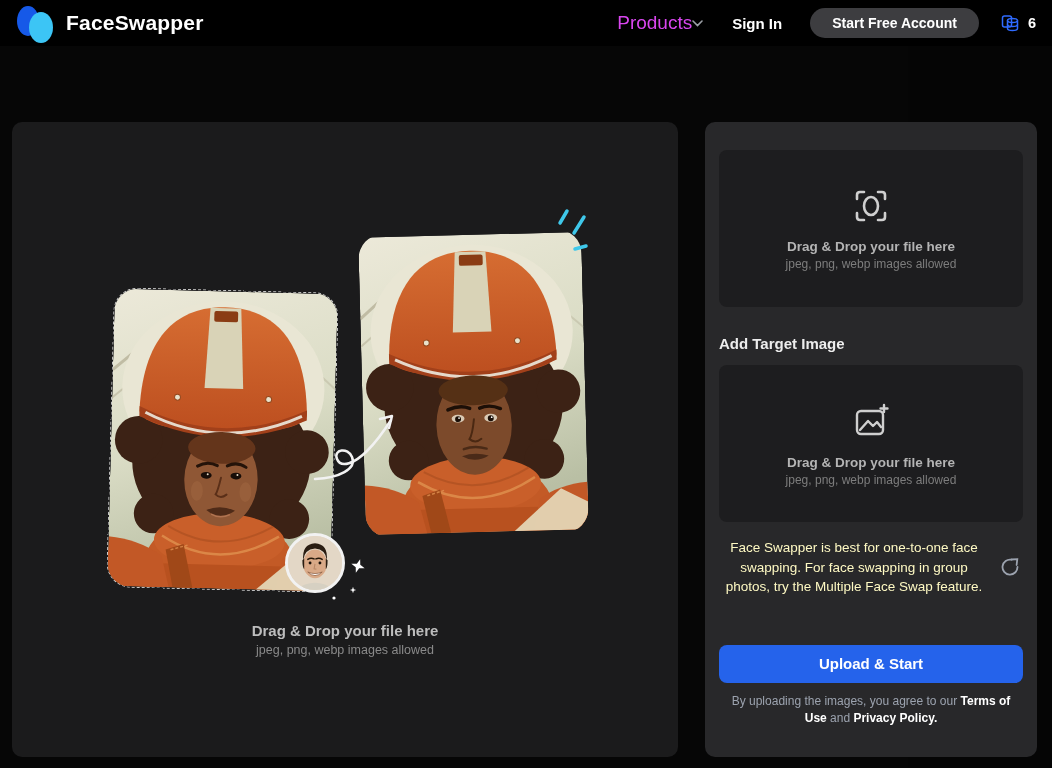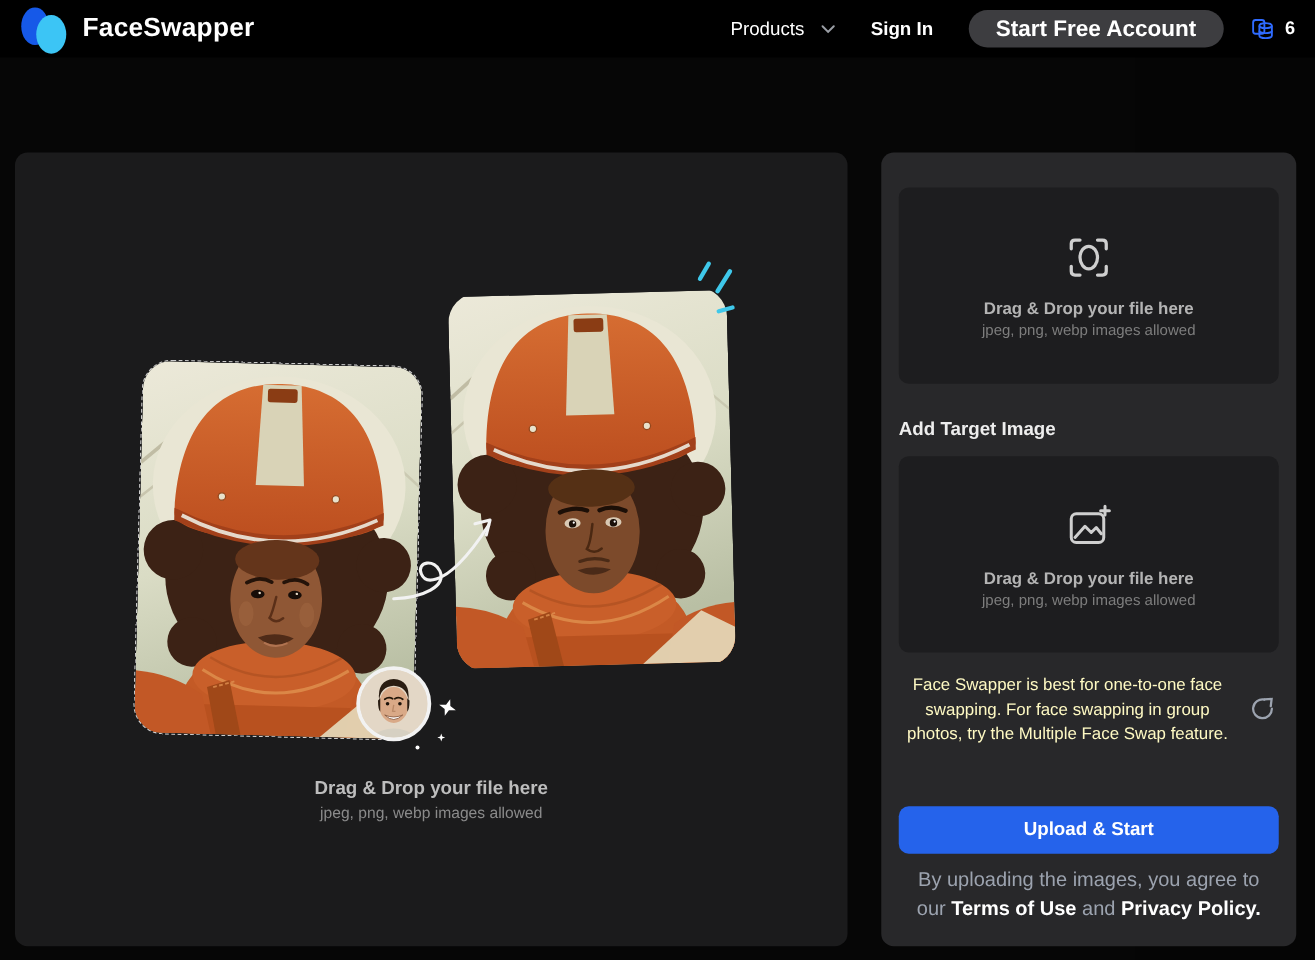--- a/index.html
+++ b/index.html
@@ -9,24 +9,24 @@
 
   
   .navbar { position:absolute; top:0; left:0; width:1052px; height:46px; background:#000;
     display:flex; align-items:center; padding:0 16px 0 10px; z-index:10; }
   .brand { display:flex; align-items:center; gap:10px; cursor:pointer; }
   .logo { position:relative; width:46px; height:42px; }
   .logo .e1 { position:absolute; left:7px; top:4px; width:22px; height:30px; border-radius:50%; background:#1659e8; }
   .logo .e2 { position:absolute; left:19px; top:10px; width:24px; height:31px; border-radius:50%; background:#3cc5f5; }
   .brand-name { color:#fff; font-size:21px; font-weight:800; letter-spacing:.2px; }
   .nav-right { margin-left:auto; display:flex; align-items:center; }
-  .nav-products { display:flex; align-items:center; gap:13px; color:#ffffff; font-size:15px; cursor:pointer; }
+  .nav-products { display:flex; align-items:center; gap:0; color:#d946ef; font-size:19px; cursor:pointer; }
   .nav-signin { color:#fff; font-size:15px; font-weight:700; margin-left:29px; cursor:pointer; }
   .nav-pill { margin-left:28px; height:30px; padding:0 22px; border:none; border-radius:16px;
-    background:#3d3d40; color:#fff; font-size:18px; font-weight:700; display:flex; align-items:center;
+    background:#3d3d40; color:#fff; font-size:14px; font-weight:700; display:flex; align-items:center;
     cursor:pointer; font-family:inherit; }
   .nav-credits { margin-left:22px; display:flex; align-items:center; gap:8px; cursor:pointer; }
   .nav-credits .num { color:#fff; font-weight:700; font-size:14.5px; }
 
   
   .left-panel { position:absolute; left:12px; top:122px; width:666px; height:635px;
     background:#1b1b1c; border-radius:10px; overflow:hidden; }
   .right-panel { position:absolute; left:705px; top:122px; width:332px; height:635px;
     background:#28282a; border-radius:10px; padding:16px 14px 0 14px; }
   .history-btn { position:absolute; left:933px; top:97px; height:36px; padding:0 16px; z-index:12;
@@ -39,21 +39,21 @@
   .dz-title { margin-top:14px; color:#b4b4b4; font-size:13.5px; font-weight:700; }
   .dz-sub { margin-top:3px; color:#7d7d7d; font-size:12px; }
   .heading2 { margin-top:28px; }
 
   .note-row { margin-top:16px; display:flex; align-items:center; }
   .note-text { flex:1; color:#fef9c3; font-size:13.5px; line-height:1.45; padding-right:8px;text-align:center; }
   .note-icon { width:26px; display:flex; justify-content:center; cursor:pointer; }
 
   .upload-btn { margin-top:48px; width:100%; height:38px; background:#2563eb; border:none; border-radius:8px;
     color:#fff; font-size:15px; font-weight:700; cursor:pointer; font-family:inherit; }
-  .legal { margin-top:10px; text-align:center; color:#9ca3af; font-size:16px; line-height:1.45; padding:0 6px; }
+  .legal { margin-top:10px; text-align:center; color:#9ca3af; font-size:12px; line-height:1.45; padding:0 6px; }
   .legal b { color:#fff; cursor:pointer; }
 
   
   .photo { position:absolute; overflow:hidden; }
   .photo svg { display:block; width:100%; height:100%; }
   .photo-left { left:98px; top:168px; width:225px; height:300px; border-radius:24px;
     border:1.5px dashed rgba(235,235,235,.85); transform:rotate(1.5deg); }
   .photo-right { left:350px; top:110px; width:223px; height:303px; border-radius:24px; transform:rotate(-1.5deg); }
   .avatar { position:absolute; left:273px; top:411px; width:60px; height:60px; border-radius:50%;
     border:3px solid #f2f2f2; overflow:hidden; z-index:3; background:#e3d7c6; }

